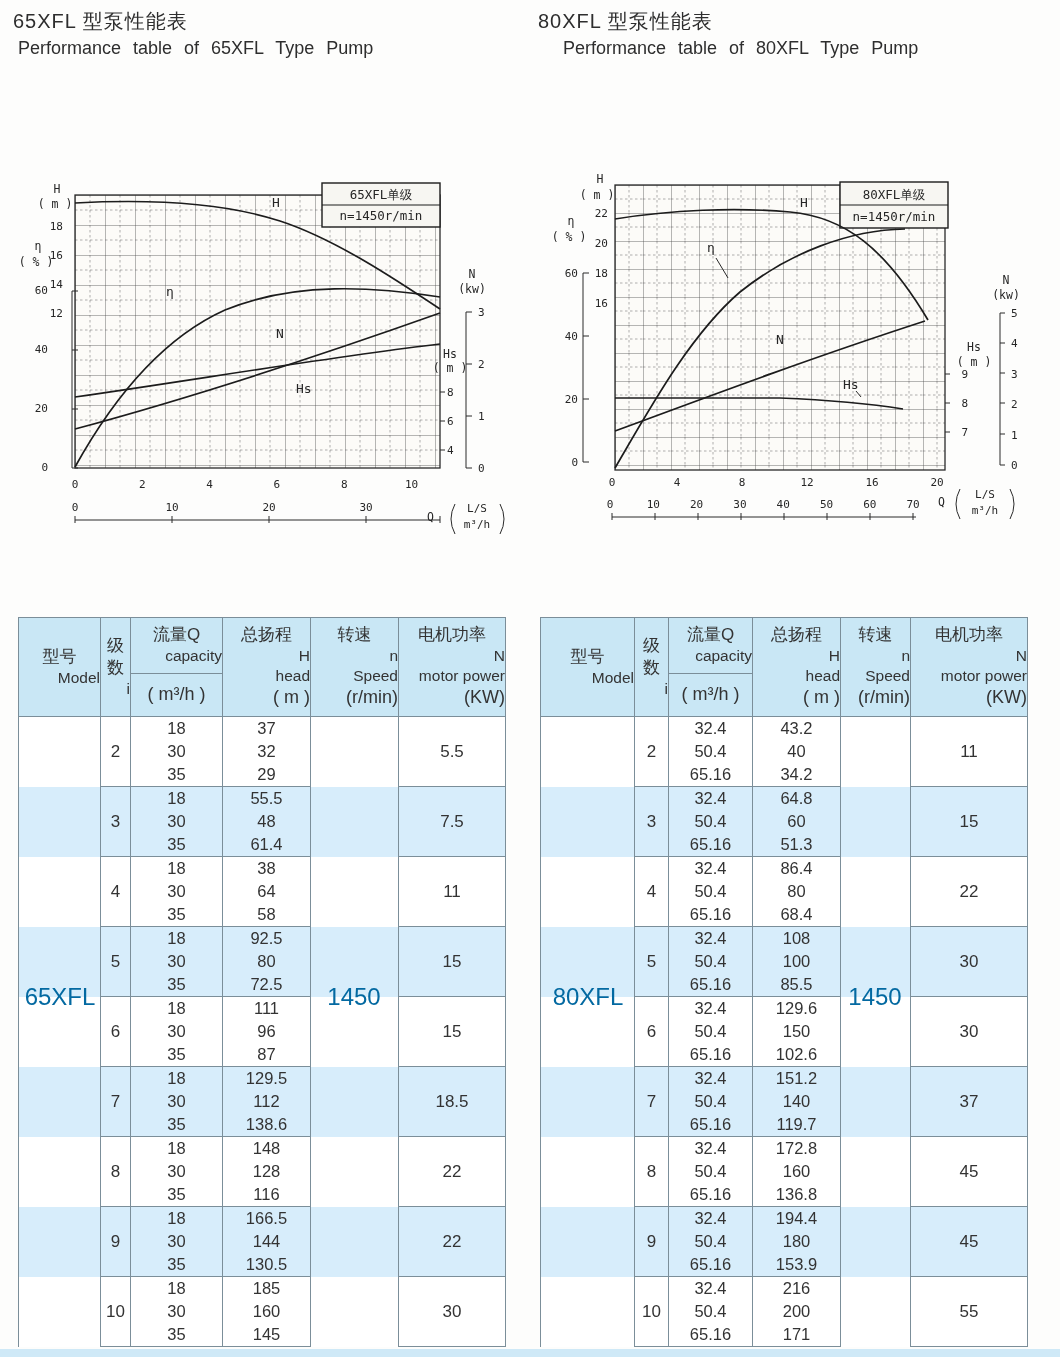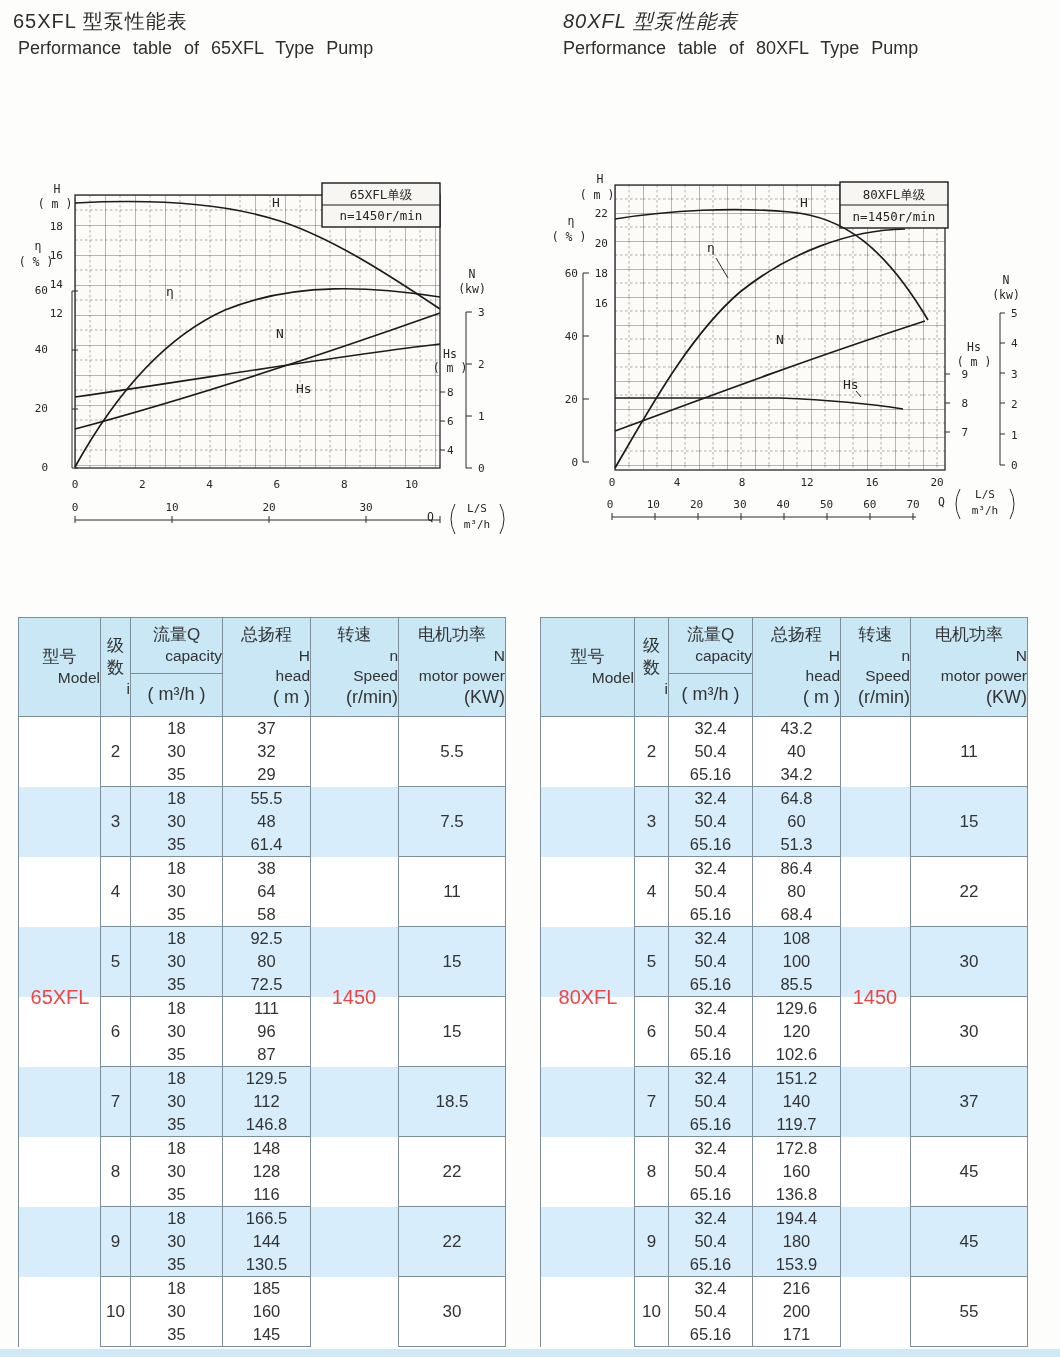--- a/index.html
+++ b/index.html
@@ -25,31 +25,31 @@
   .perf th,.perf td{border:1px solid #7b8e99;padding:0;}
   .perf th{background:#c9e7f5;font-weight:400;color:#333;vertical-align:middle;text-align:center;}
   .perf td{text-align:center;vertical-align:middle;font-size:17px;color:#333;}
   .perf tbody tr{height:70px;}
   .perf td.mcol,.perf td.scol{border-top:none;border-bottom:none;}
   .perf tr.band td{background:#d7edfb;}
   .numcell div{line-height:23px;font-size:16.5px;}
   .hz{font-size:17px;line-height:1.3;} .he{font-size:15.5px;line-height:1.3;text-align:right;} .hu{font-size:18px;line-height:1.3;text-align:right;}
   .cap-top{display:flex;flex-direction:column;justify-content:center;height:55px;border-bottom:1px solid #7b8e99;}
   .cap-bot{height:42px;display:flex;align-items:center;justify-content:center;}
-  .span-label{position:absolute;font-size:20px;color:#ef4444;text-align:center;height:28px;line-height:28px;}
+  .span-label{position:absolute;font-size:24px;color:#0369a1;text-align:center;height:28px;line-height:28px;}
   .bottom-strip{position:absolute;left:0;top:1349px;width:1060px;height:8px;background:#cfe9f7;}
 </style>
 </head>
 <body>
 
 <div class="page">
 
   <h2 class="t-zh" style="left:2px;top:8px;margin-left:11px;">65XFL 型泵性能表</h2>
   <h3 class="t-en" style="left:18px;top:38px;">Performance table of 65XFL Type Pump</h3>
-  <h2 class="t-zh" style="left:563px;top:8px;font-style:italic;">80XFL 型泵性能表</h2>
+  <h2 class="t-zh" style="left:538px;top:8px;">80XFL 型泵性能表</h2>
   <h3 class="t-en" style="left:563px;top:38px;">Performance table of 80XFL Type Pump</h3>
 
   <svg class="chart" style="left:15px;top:160px;" width="500" height="375" viewBox="15 160 500 375">
     <defs>
       <pattern id="gridL" width="30" height="30" patternUnits="userSpaceOnUse" x="75" y="195">
         <path d="M0 0H30M0 0V30" stroke="#4a4a4a" stroke-width="1" fill="none" opacity="0.8"></path>
         <path d="M15 0V30M0 15H30" stroke="#565656" stroke-width="0.6" stroke-dasharray="2.5 2.5" fill="none" opacity="0.8"></path>
       </pattern>
     </defs>
     <rect x="75" y="195" width="365" height="273" fill="#fcfbf8"></rect>
@@ -351,21 +351,21 @@
             <td class="mcol"></td>
             <td class="st">7</td>
             <td class="numcell">
               <div>18</div>
               <div>30</div>
               <div>35</div>
             </td>
             <td class="numcell">
               <div>129.5</div>
               <div>112</div>
-              <div>146.8</div>
+              <div>138.6</div>
             </td>
             <td class="scol"></td>
             <td class="pow">18.5</td>
           </tr>
           <tr>
             <td class="mcol"></td>
             <td class="st">8</td>
             <td class="numcell">
               <div>18</div>
               <div>30</div>
@@ -533,21 +533,21 @@
           <tr>
             <td class="mcol"></td>
             <td class="st">6</td>
             <td class="numcell">
               <div>32.4</div>
               <div>50.4</div>
               <div>65.16</div>
             </td>
             <td class="numcell">
               <div>129.6</div>
-              <div>120</div>
+              <div>150</div>
               <div>102.6</div>
             </td>
             <td class="scol"></td>
             <td class="pow">30</td>
           </tr>
           <tr class="band">
             <td class="mcol"></td>
             <td class="st">7</td>
             <td class="numcell">
               <div>32.4</div>

